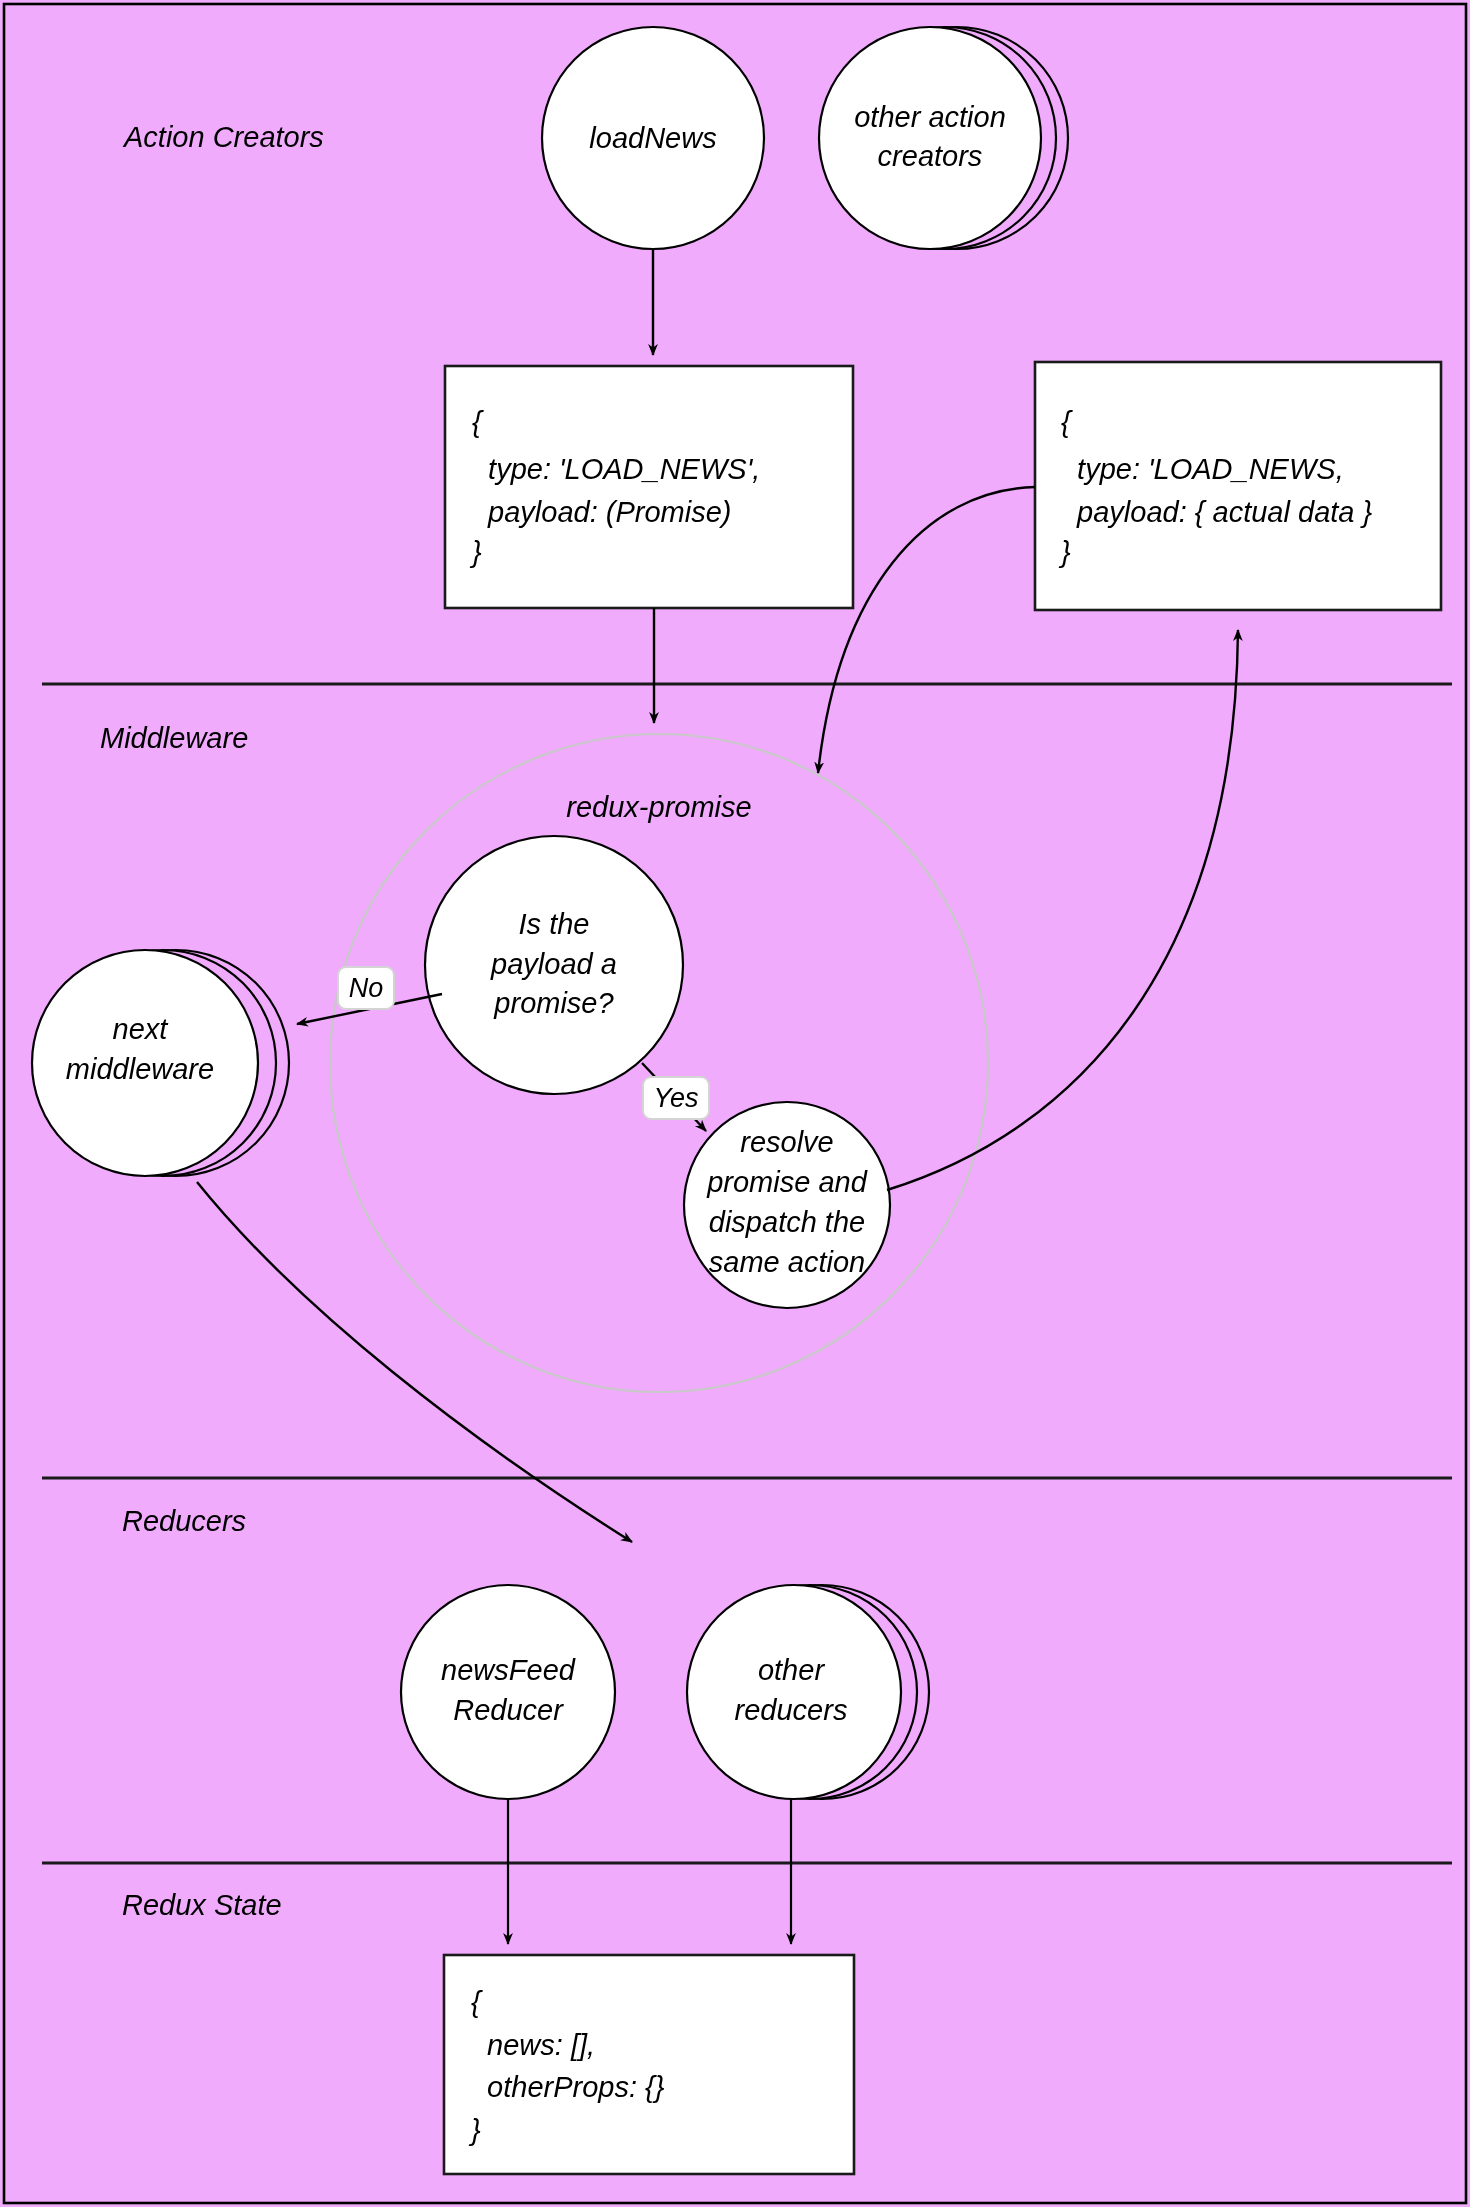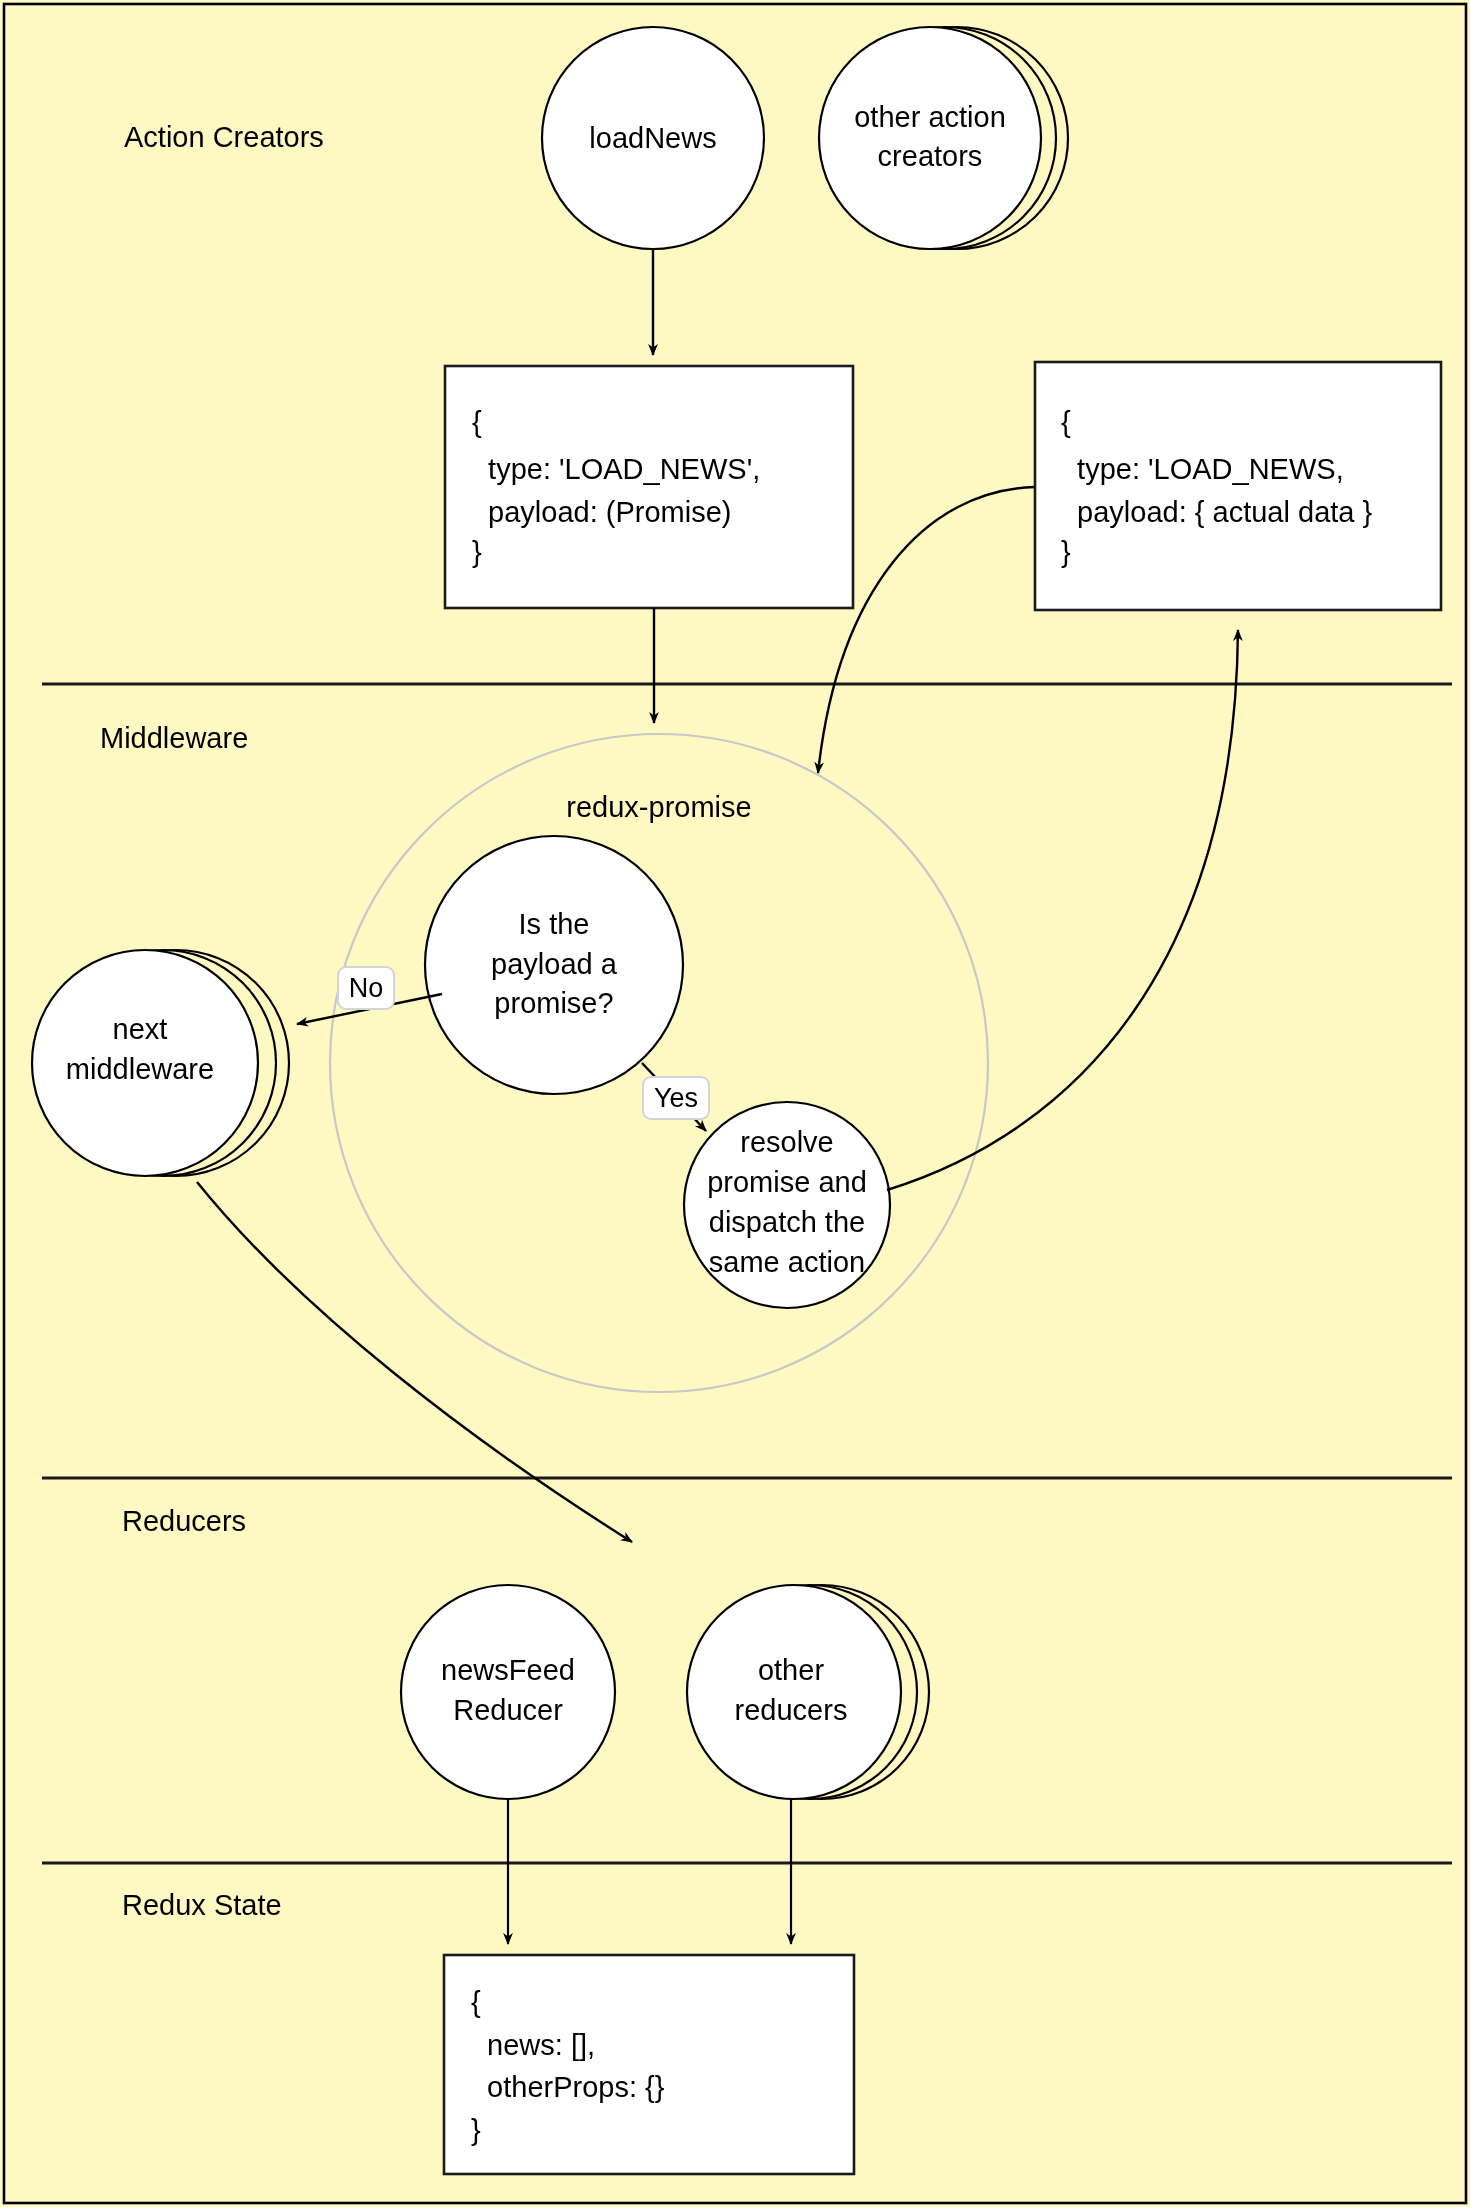--- a/index.html
+++ b/index.html
@@ -8,22 +8,23 @@
     padding: 0;
     background: #ffffff;
   }
   body {
     font-family: "Liberation Sans", sans-serif;
   }
   #diagram-root {
     position: relative;
     width: 1470px;
     height: 2207px;
-    background: #fef9c3;
+    background: #f0abfc;
     overflow: hidden;
+    font-style: italic;
   }
   svg.diagram {
     display: block;
     width: 1470px;
     height: 2207px;
   }
   .node-shape {
     fill: #ffffff;
     stroke: #000000;
     stroke-width: 2.2;

